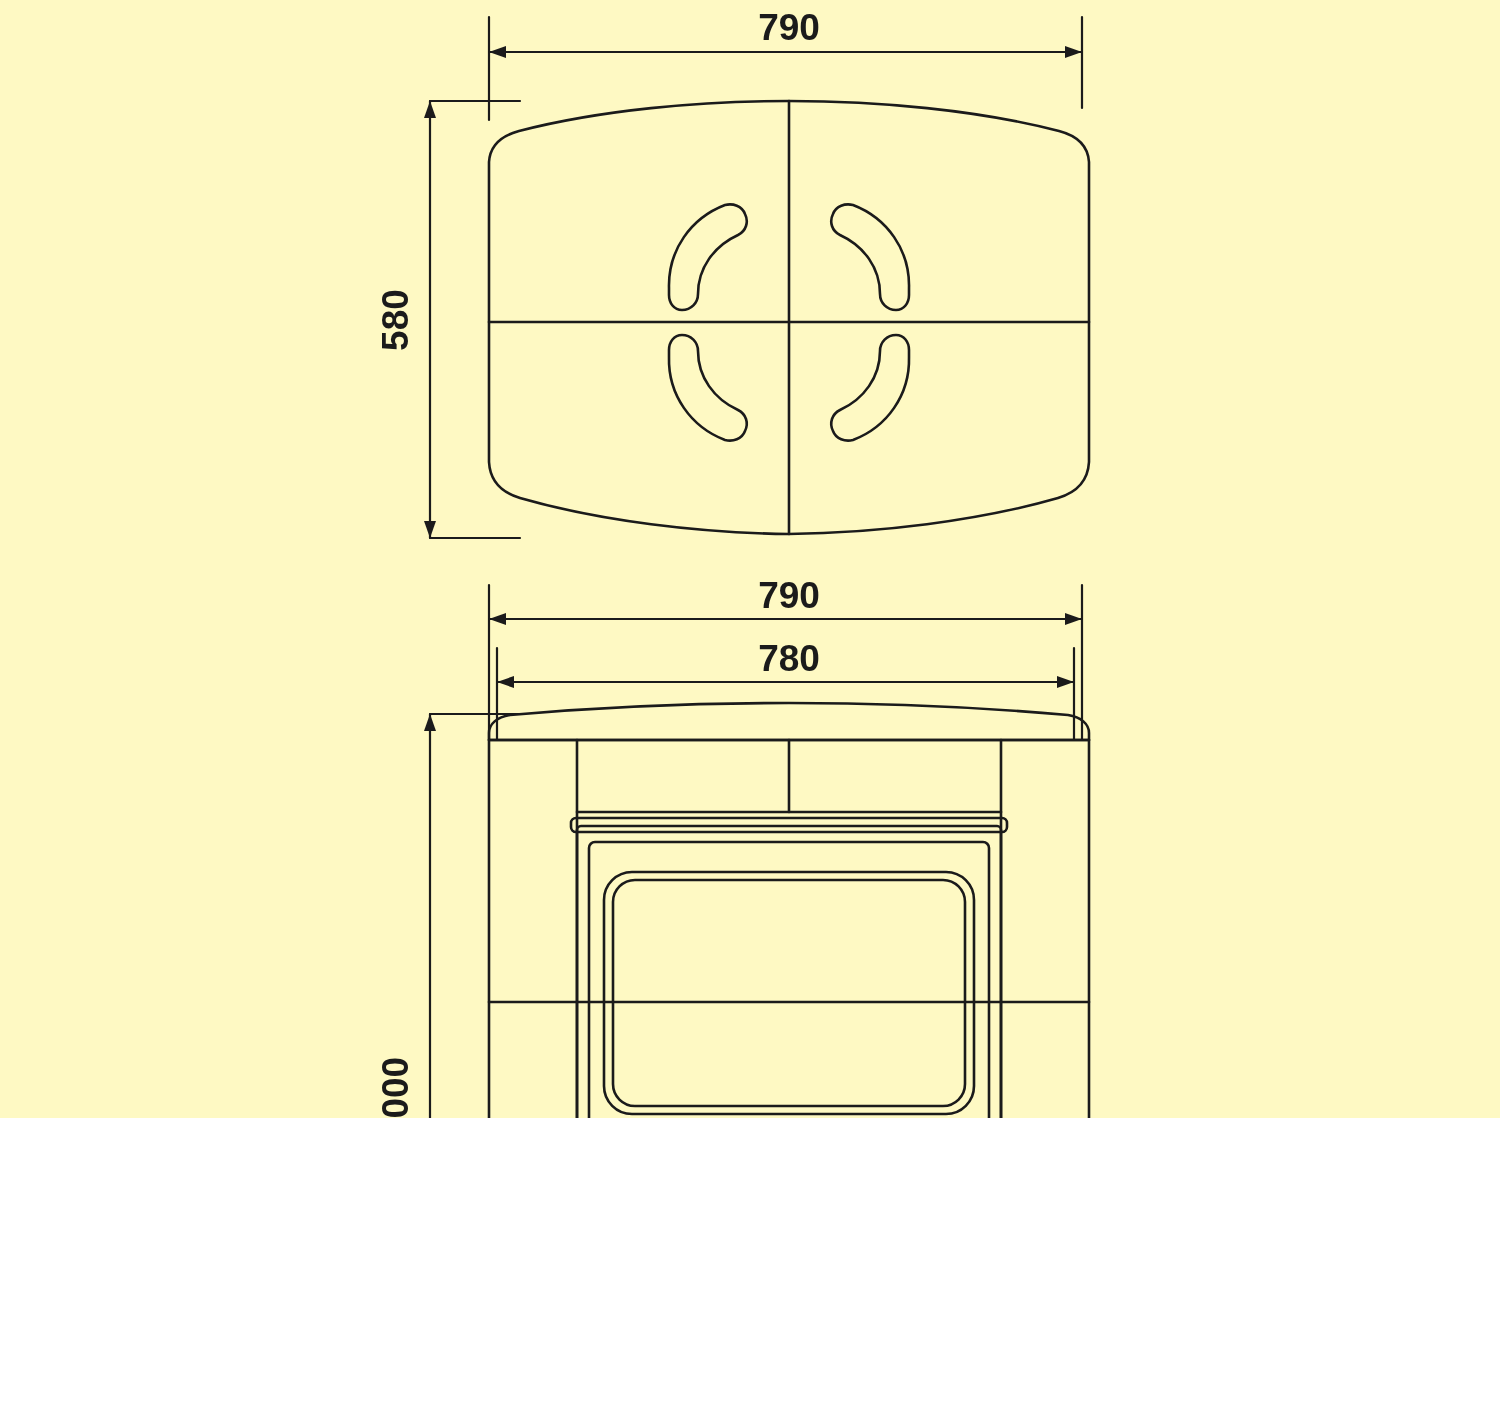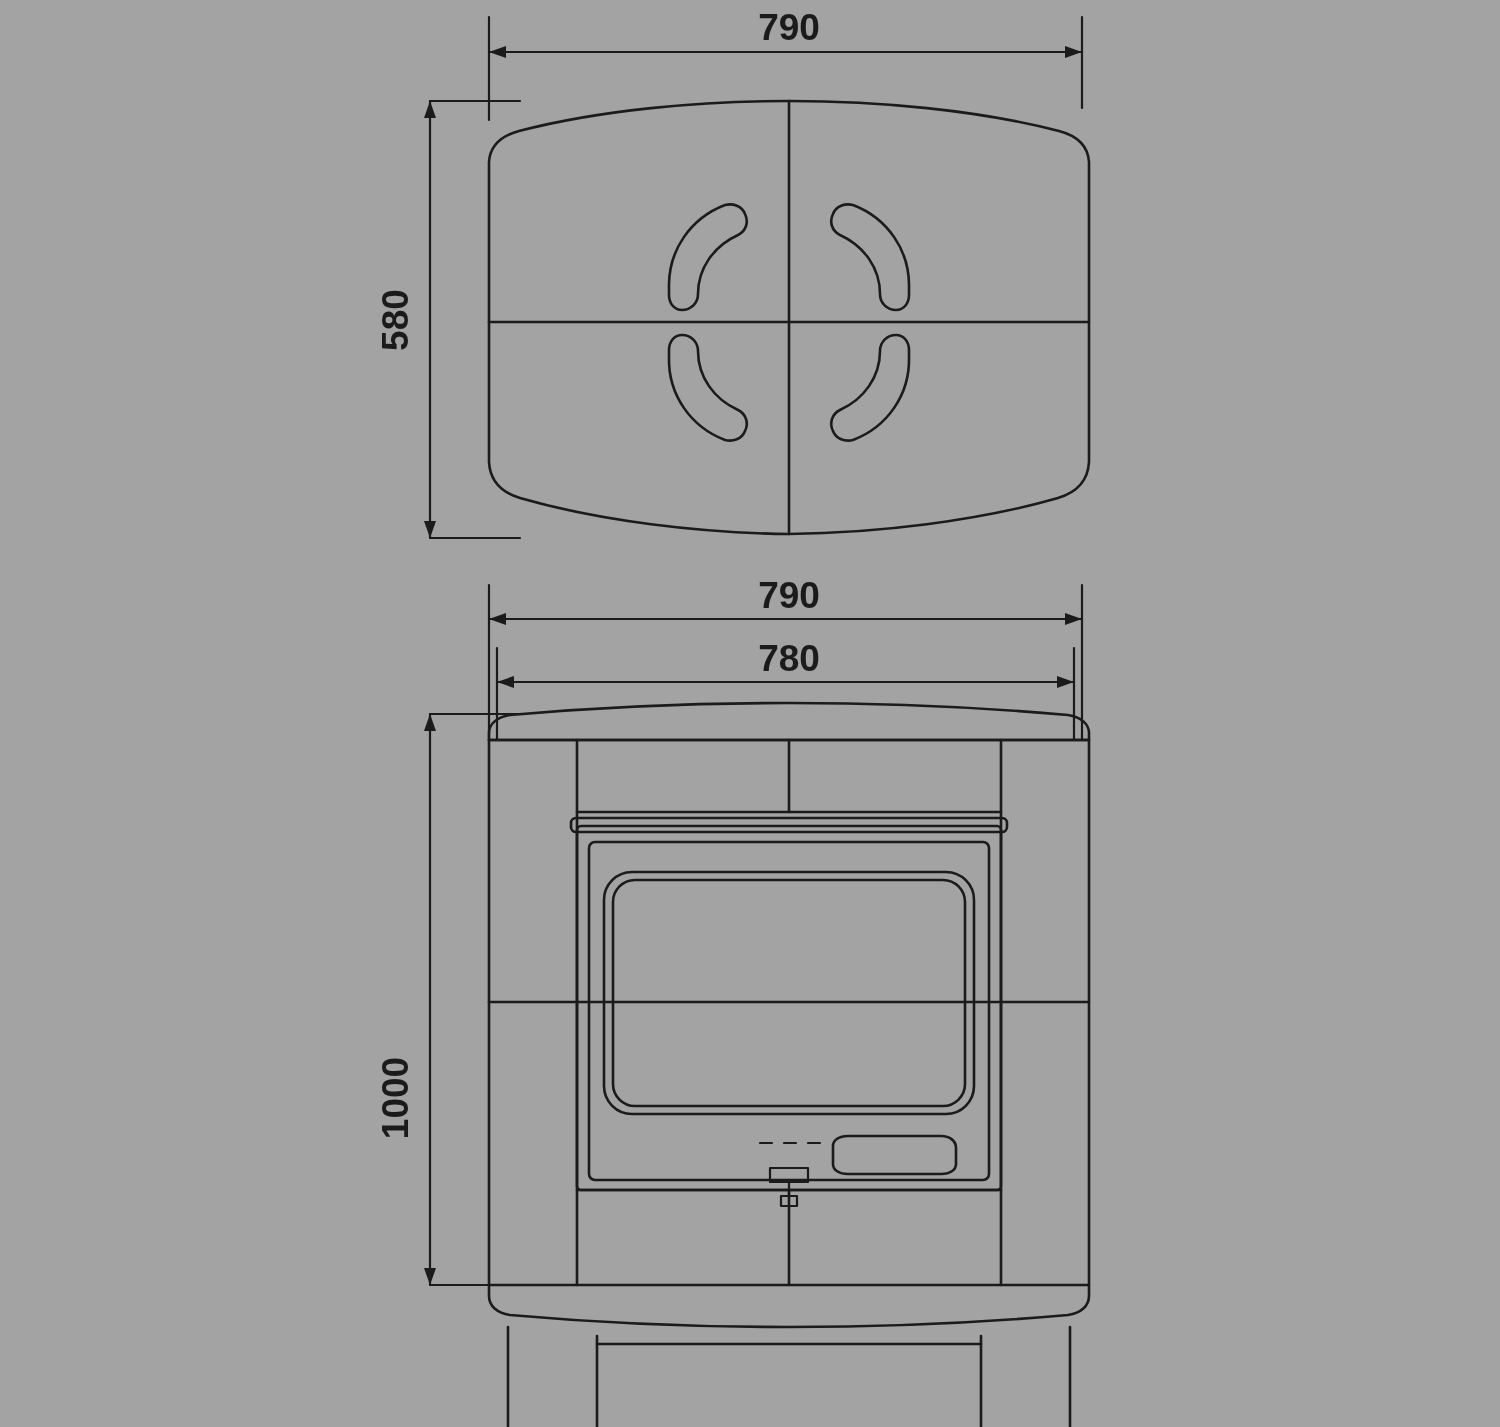--- a/index.html
+++ b/index.html
@@ -6,22 +6,22 @@
     margin: 0;
     padding: 0;
     background: #ffffff;
   }
   body {
     font-family: "Liberation Sans", sans-serif;
   }
   #stage {
     position: relative;
     width: 1500px;
-    height: 1427px;
-    background: #a3a3a3;
+    height: 1118px;
+    background: #fef9c3;
     overflow: hidden;
   }
   #drawing {
     position: absolute;
     left: 0;
     top: 0;
     width: 1500px;
     height: 1427px;
   }
   .dim-text {

